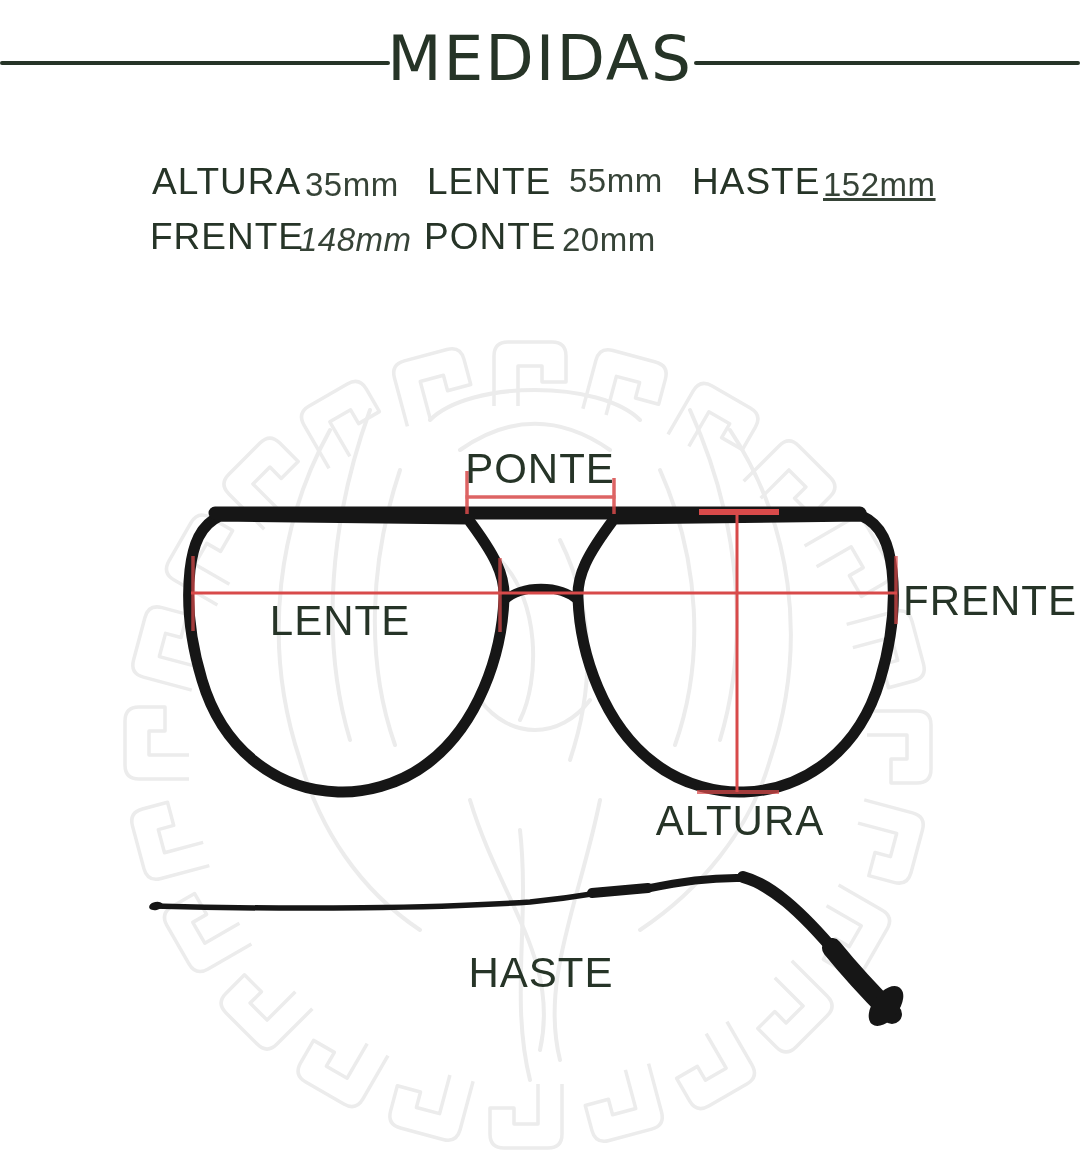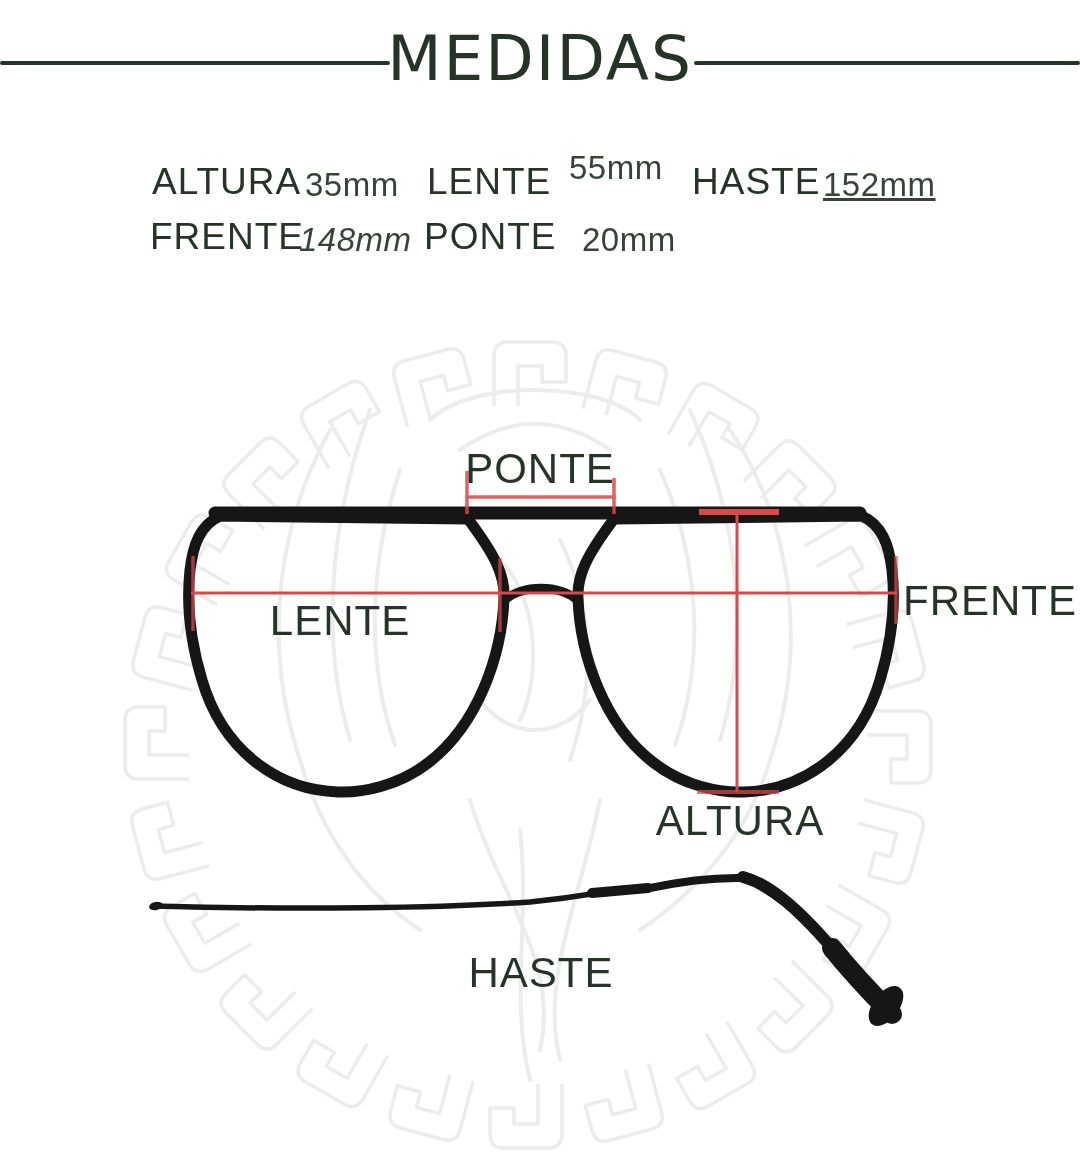--- a/index.html
+++ b/index.html
@@ -135,28 +135,28 @@
     </g>
   </svg>
 
   <span class="rule rule-left"></span>
   <h1 class="title">MEDIDAS</h1>
   <span class="rule rule-right"></span>
 
   <span class="m-name" style="left:152px;top:161px;">ALTURA</span>
   <span class="m-value" style="left:305px;top:166px;">35mm</span>
   <span class="m-name" style="left:427px;top:161px;">LENTE</span>
-  <span class="m-value" style="left:569px;top:149px;">55mm</span>
+  <span class="m-value" style="left:569px;top:162px;">55mm</span>
   <span class="m-name" style="left:692px;top:161px;">HASTE</span>
   <span class="m-value" style="left:823px;top:166px;text-decoration:underline;">152mm</span>
 
   <span class="m-name" style="left:150px;top:216px;">FRENTE</span>
   <span class="m-value" style="left:299px;top:221px;font-style:italic;">148mm</span>
   <span class="m-name" style="left:424px;top:216px;">PONTE</span>
-  <span class="m-value" style="left:562px;top:221px;margin-left:20px;">20mm</span>
+  <span class="m-value" style="left:562px;top:221px;">20mm</span>
 
   <span class="d-label centered" style="left:540px;top:445px;">PONTE</span>
   <span class="d-label centered" style="left:340px;top:597px;">LENTE</span>
   <span class="d-label" style="left:903px;top:577px;">FRENTE</span>
   <span class="d-label centered" style="left:740px;top:797px;">ALTURA</span>
   <span class="d-label centered" style="left:541px;top:949px;">HASTE</span>
 
 </div>
 
 </body></html>

